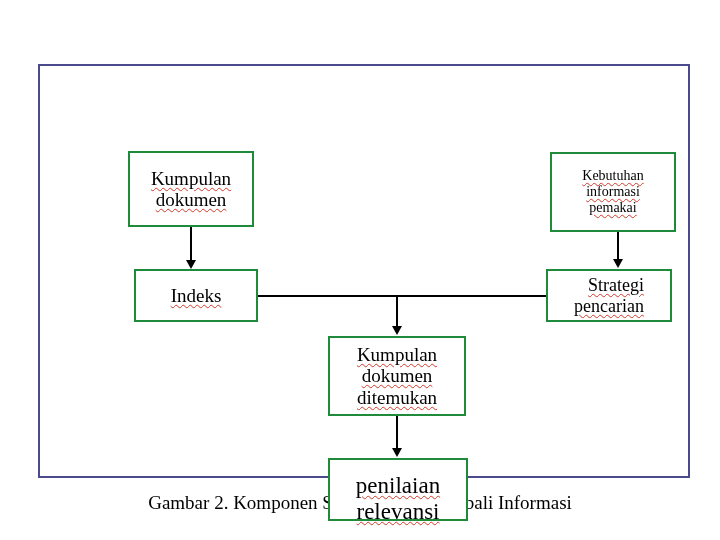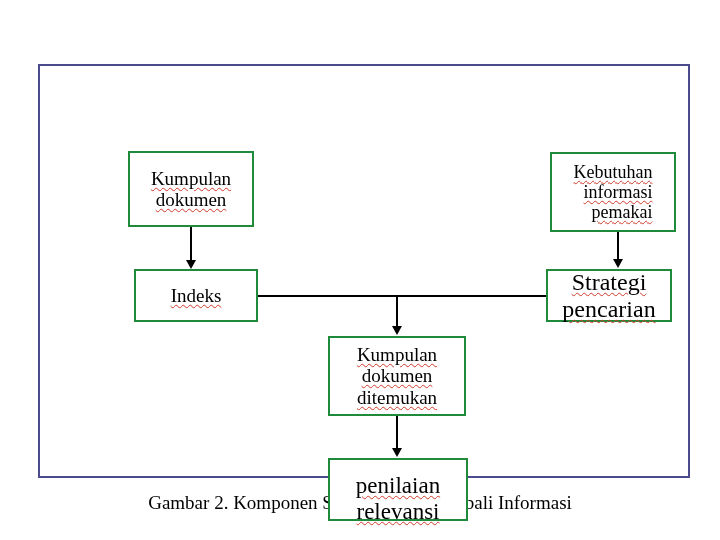--- a/index.html
+++ b/index.html
@@ -68,22 +68,22 @@
 
   #node-kumpulan-dokumen   { left: 88px;  top: 85px;  width: 126px; height: 76px; }
   #node-indeks             { left: 94px;  top: 203px; width: 124px; height: 53px; justify-content: center; }
   #node-kebutuhan          { left: 510px; top: 86px;  width: 126px; height: 80px; }
   #node-strategi           { left: 506px; top: 203px; width: 126px; height: 53px; }
   #node-ditemukan          { left: 288px; top: 270px; width: 138px; height: 80px; }
   #node-penilaian          { left: 288px; top: 392px; width: 140px; height: 63px; }
 
   #node-kumpulan-dokumen .label { font-size: 19px; }
   #node-indeks .label           { font-size: 19px; }
-  #node-kebutuhan .label        { font-size: 18px; text-align: right; }
-  #node-strategi .label         { font-size: 24px; text-align: center; }
+  #node-kebutuhan .label        { font-size: 14px; text-align: center; }
+  #node-strategi .label         { font-size: 18px; text-align: right; }
   #node-ditemukan .label        { font-size: 19px; }
   #node-penilaian .label        { font-size: 23px; margin-top: 19px; }
 
   
   .conn {
     position: absolute;
     background: #000000;
     z-index: 2;
   }
   .vline { width: 2px; }

